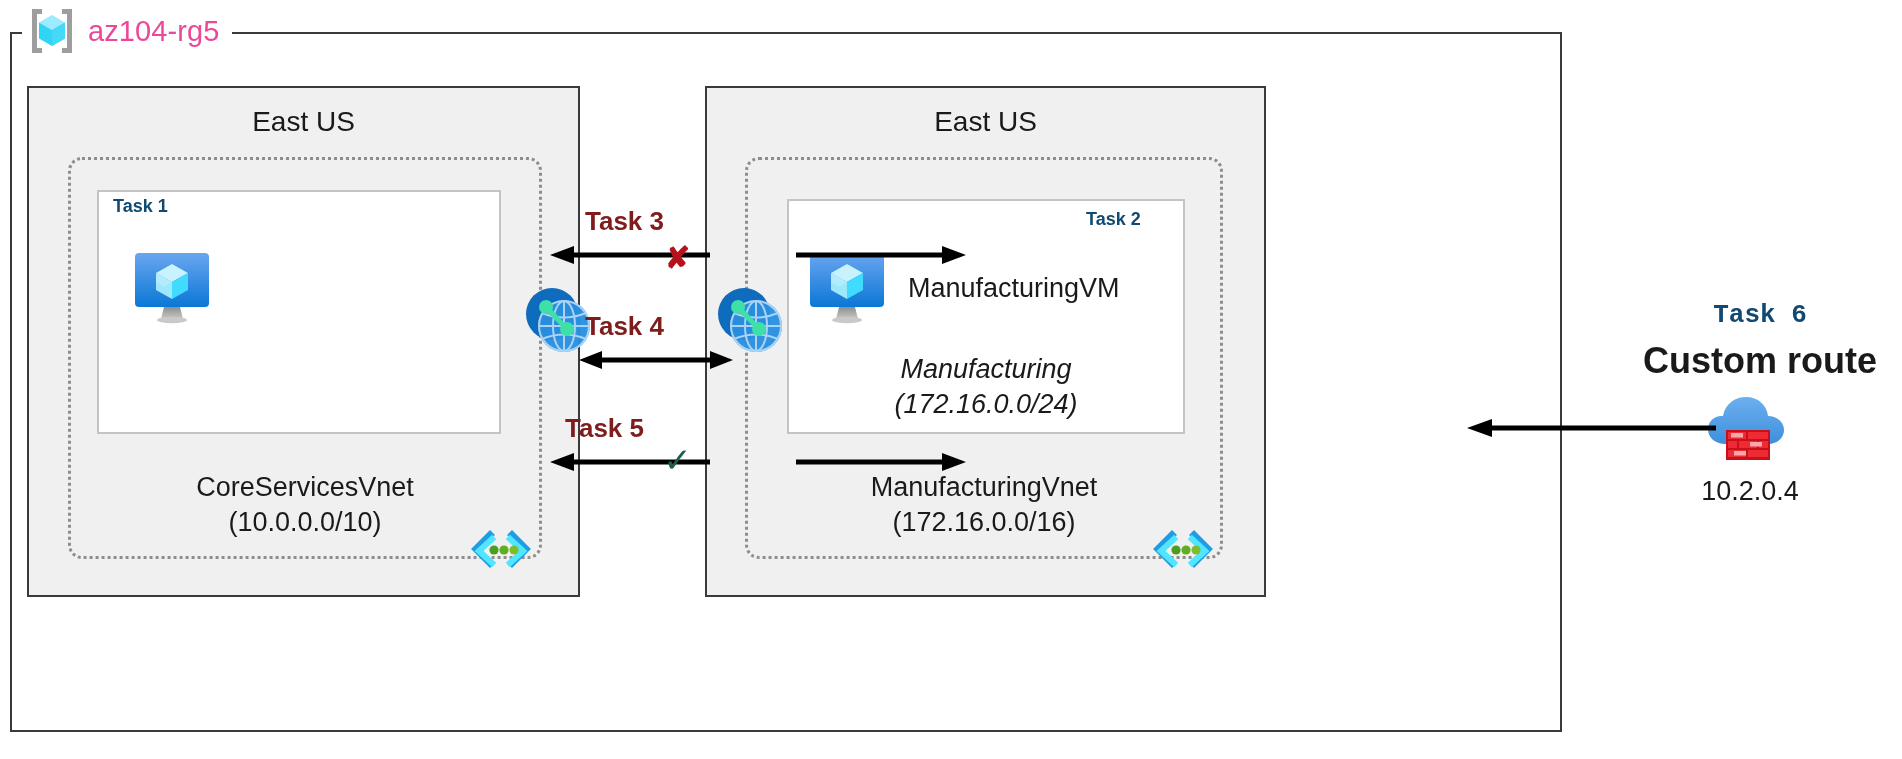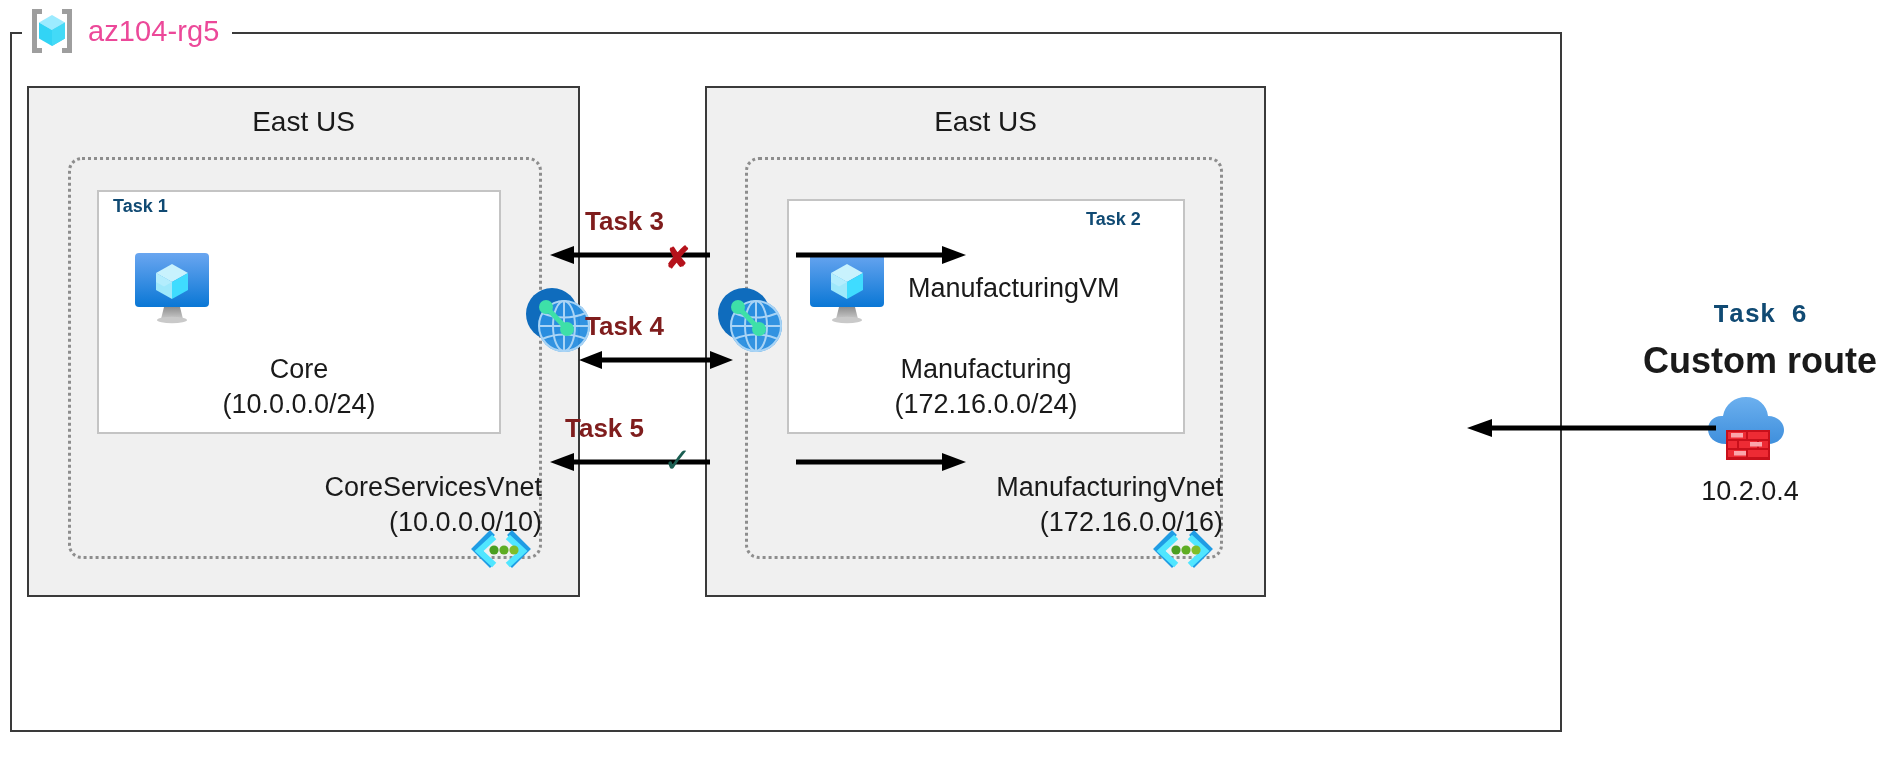--- a/index.html
+++ b/index.html
@@ -79,21 +79,21 @@
     position: absolute;
     border: 3px dotted #8d8d8d;
     border-radius: 14px;
     box-sizing: border-box;
     background: transparent;
   }
   .vnet-label {
     position: absolute;
     left: 0;
     right: 12px;
-    text-align: right;
+    text-align: center;
     font-size: 27px;
     line-height: 1.30;
     color: #1a1a1a;
   }
 
   
   .subnet {
     position: absolute;
     background: #ffffff;
     border: 2px solid #c4c4c4;
@@ -273,24 +273,20 @@
         <ellipse cx="39" cy="69" rx="15" ry="3.2" fill="#c9c9c9"></ellipse>
 
         <path d="M39 13 L55 22 L39 31 L23 22 Z" fill="#c8f2fd"></path>
         <path d="M23 22 L39 31 L39 48 L23 39 Z" fill="#9ee8fb"></path>
         <path d="M55 22 L39 31 L39 48 L55 39 Z" fill="#3fdcff"></path>
         <path d="M23 22 L39 31 L31 35.5 L23 31 Z" fill="#b3edfd"></path>
       </svg>
     </div>
   </div>
 
-  <div class="subnet-label" style="left:97px; top:352px; width:404px;">
-    <div>Core</div>
-    <div>(10.0.0.0/24)</div>
-  </div>
 
   <div class="region" style="left:705px; top:86px; width:561px; height:511px;">
     <div class="region-label">East US</div>
   </div>
 
   <div class="vnet" style="left:745px; top:157px; width:478px; height:402px;">
   </div>
   <div class="vnet-label" style="left:745px; top:470px; width:478px;">
     <div>ManufacturingVnet</div>
     <div>(172.16.0.0/16)</div>
@@ -332,21 +328,21 @@
         <ellipse cx="39" cy="69" rx="15" ry="3.2" fill="#c9c9c9"></ellipse>
         <path d="M39 13 L55 22 L39 31 L23 22 Z" fill="#c8f2fd"></path>
         <path d="M23 22 L39 31 L39 48 L23 39 Z" fill="#9ee8fb"></path>
         <path d="M55 22 L39 31 L39 48 L55 39 Z" fill="#3fdcff"></path>
         <path d="M23 22 L39 31 L31 35.5 L23 31 Z" fill="#b3edfd"></path>
       </svg>
     </div>
     <div class="vm-name">ManufacturingVM</div>
   </div>
 
-  <div class="subnet-label" style="left:787px; top:352px; width:398px;">
+  <div class="subnet-label" style="left:787px; top:352px; width:398px;font-style:italic;">
     <div>Manufacturing</div>
     <div>(172.16.0.0/24)</div>
   </div>
 
   <div class="peer-icon" style="left:520px; top:282px;">
     <svg width="76" height="76" viewBox="0 0 76 76">
       <circle cx="32" cy="32" r="26" fill="#0f6cbd"></circle>
       <circle cx="44" cy="44" r="26" fill="#2a8fe0" opacity="0.96"></circle>
       <g stroke="#a9d4f5" stroke-width="2" fill="none">
         <circle cx="44" cy="44" r="25"></circle>

